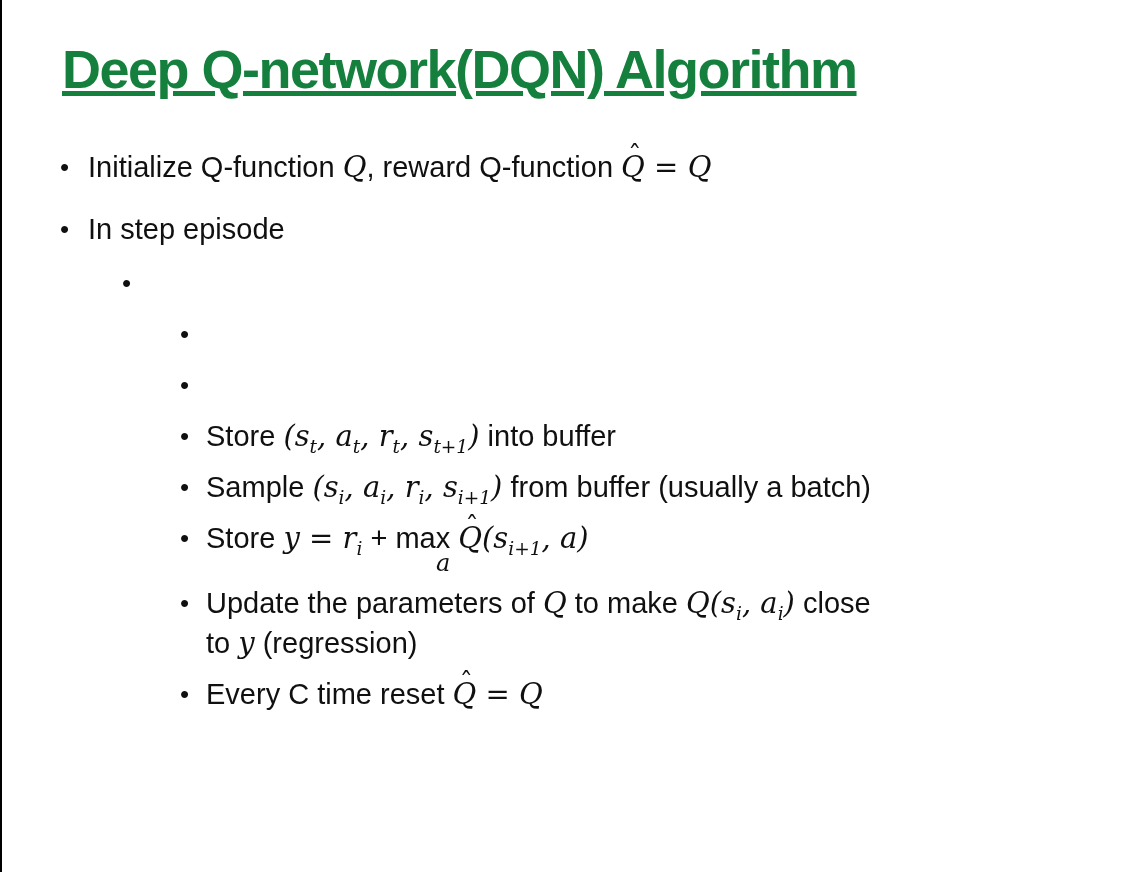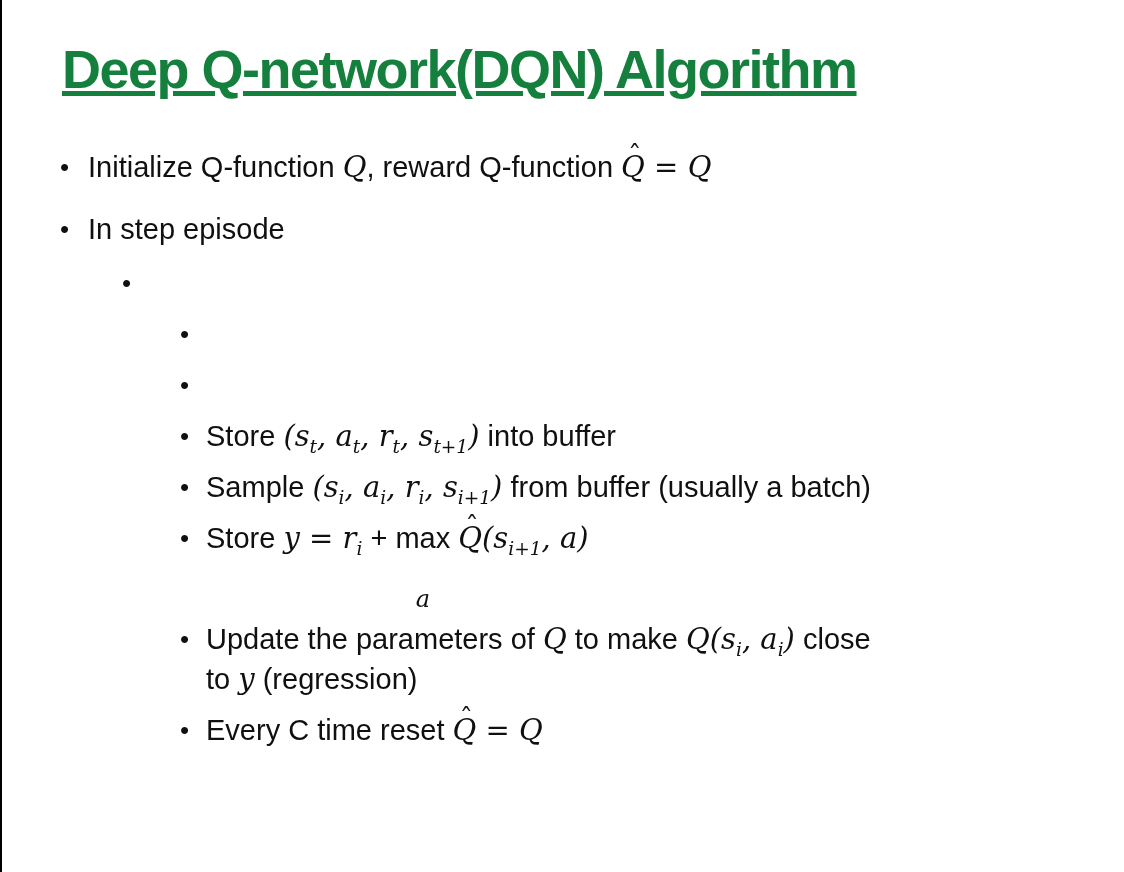--- a/index.html
+++ b/index.html
@@ -77,23 +77,22 @@
     top: -5px;
     left: 7px;
     font-size: 27px;
     font-style: normal;
     line-height: 1;
     font-family: "DejaVu Serif", serif;
   }
   .munder {
     display: inline-flex;
     flex-direction: column;
-    align-items: center;
+    align-items: flex-end;
     vertical-align: top;
-    gap: 36px;
   }
   .munder .mtop {
     line-height: 40px;
   }
   .munder .under {
     font-size: 24px;
     line-height: 18px;
     margin-top: -4px;
   }
 </style>

